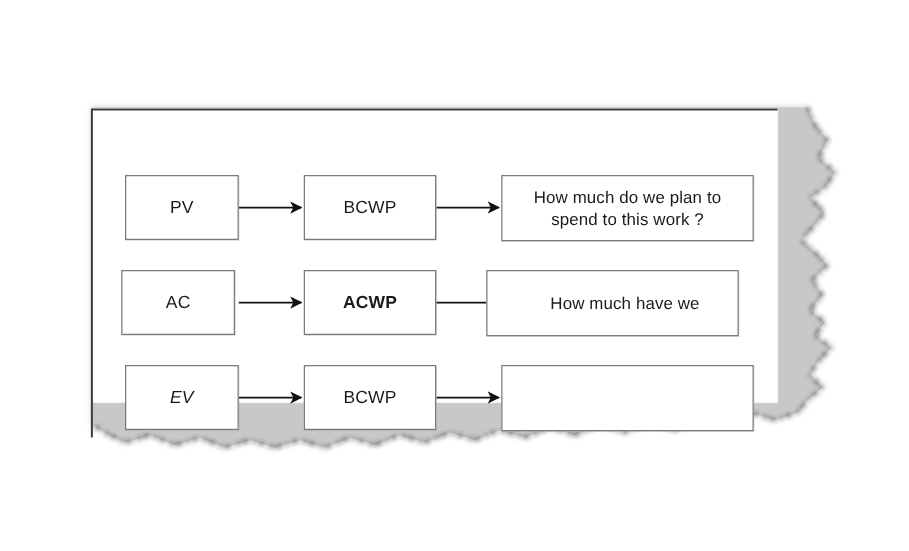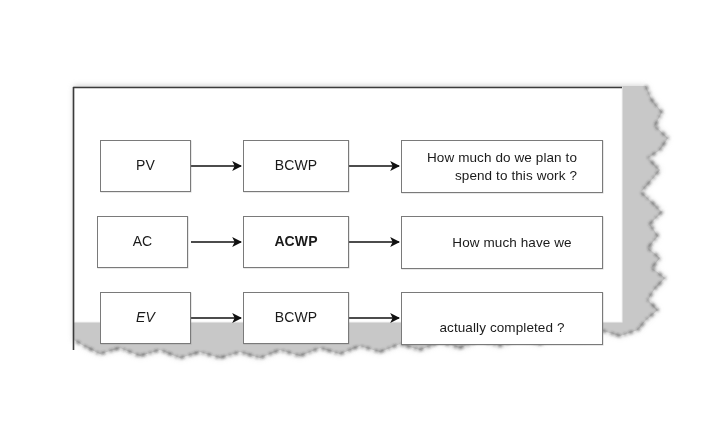--- a/index.html
+++ b/index.html
@@ -33,21 +33,21 @@
     align-items:center;
     justify-content:center;
     text-align:center;
     color:#1a1a1a;
     font-size:13.5px;
     line-height:1.28;
     letter-spacing:0.1px;
     box-shadow:0.5px 0.5px 0 rgba(120,120,120,0.35);
   }
   .node.code{font-size:14px;}
-  .node.q{font-size:13.5px;padding:0 8px;text-align:right;}
+  .node.q{font-size:13.5px;padding:0 8px;}
 
   .arrow{position:absolute;}
 </style>
 </head>
 <body>
 
 <div id="scan">
   <svg id="torn-svg" width="727" height="441" viewBox="0 0 727 441">
     <defs>
       <filter id="edgeBlur" x="-20%" y="-20%" width="150%" height="150%">
@@ -140,30 +140,29 @@
     <span>
       <span>How much do we plan to</span><br>
       <span>spend to this work ?</span>
     </span>
   </div>
 
   <div class="node code" style="left:97px;top:176px;width:91px;height:52px;">AC</div>
 
   <div class="node code" style="left:243px;top:176px;width:106px;height:52px;font-weight:bold;">ACWP</div>
 
-  <div class="node q" style="left:401px;top:176px;width:202px;height:53px;padding-left:28px;">
+  <div class="node q" style="left:389px;top:176px;width:202px;height:53px;padding-left:28px;">
     <span>
       <span>How much have we</span><br>
     </span>
   </div>
 
   <div class="node code" style="left:100px;top:252px;width:91px;height:52px;font-style:italic;">EV</div>
 
   <div class="node code" style="left:243px;top:252px;width:106px;height:52px;">BCWP</div>
 
   <div class="node q" style="left:401px;top:252px;width:202px;height:53px;">
     <span>
       <br>
-      <span>actually completed ?</span>
     </span>
   </div>
 
 </div>
 
 </body></html>

